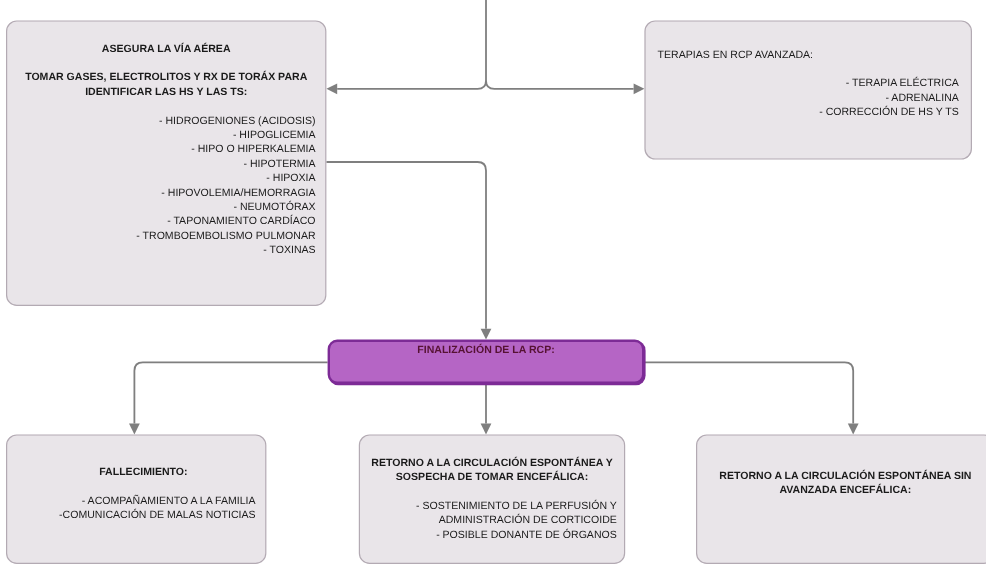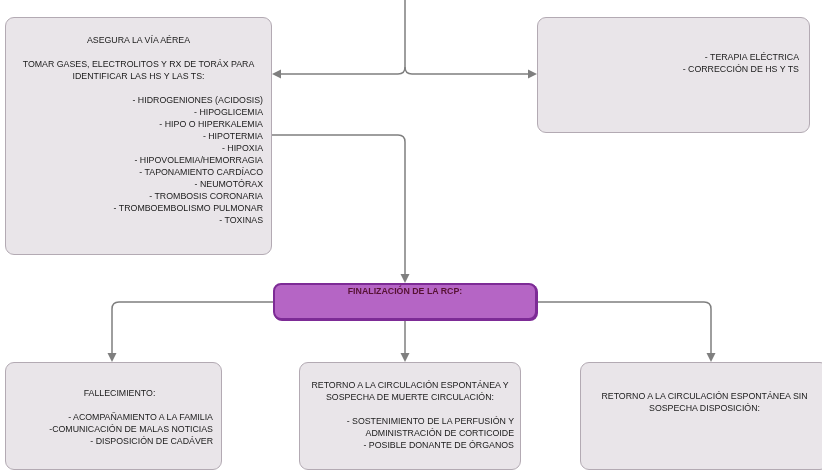--- a/index.html
+++ b/index.html
@@ -29,21 +29,21 @@
     position: absolute;
     z-index: 1;
     box-sizing: border-box;
     background: var(--node-fill, #e9e5e9);
     border: 1px solid var(--node-border, #b3aab3);
     border-radius: 9px;
     color: var(--node-text, #1a1a1a);
     font-size: 8.8px;
     line-height: 12px;
   }
-  .node .title { text-align: center; white-space: nowrap; }
+  .node .title { text-align: center; white-space: nowrap; font-weight: bold; }
   .node .title-left { text-align: left; white-space: nowrap; }
   .node .gap { height: 12px; }
   .node .item { text-align: right; white-space: pre-wrap; }
   .node-airway { left: 5px; top: 17px; width: 267px; height: 238px; padding: 16px 8px 0 8px; }
   .node-therapies { left: 537px; top: 17px; width: 273px; height: 116px; padding: 21px 10px 0 10px; }
   .node-finalization {
     left: 273px; top: 283px; width: 264px; height: 37px;
     background: var(--highlight-fill, #b565c5);
     border: 2px solid var(--highlight-border, #7d2b96);
     border-radius: 8px;
@@ -88,53 +88,53 @@
     <div class="gap"></div>
     <div class="title">TOMAR GASES, ELECTROLITOS Y RX DE TORÁX PARA</div>
     <div class="title">IDENTIFICAR LAS HS Y LAS TS:</div>
     <div class="gap"></div>
     <div class="item">- HIDROGENIONES (ACIDOSIS)</div>
     <div class="item">- HIPOGLICEMIA</div>
     <div class="item">- HIPO O HIPERKALEMIA</div>
     <div class="item">- HIPOTERMIA</div>
     <div class="item">- HIPOXIA</div>
     <div class="item">- HIPOVOLEMIA/HEMORRAGIA</div>
+    <div class="item"> - NEUMOTÓRAX</div>
     <div class="item">- TAPONAMIENTO CARDÍACO</div>
-    <div class="item"> - NEUMOTÓRAX</div>
-    <div class="item">- TROMBOSIS CORONARIA</div>
     <div class="item">- TROMBOEMBOLISMO PULMONAR</div>
     <div class="item">- TOXINAS</div>
   </div>
 
   <div class="node node-therapies">
+    <div class="title-left">TERAPIAS EN RCP AVANZADA:</div>
     <div class="gap"></div>
     <div class="item">- TERAPIA ELÉCTRICA</div>
+    <div class="item">- ADRENALINA</div>
     <div class="item">- CORRECCIÓN DE HS Y TS</div>
   </div>
 
   <div class="node node-finalization">
     <div class="title">FINALIZACIÓN DE LA RCP:</div>
   </div>
 
   <div class="node node-death">
     <div class="title">FALLECIMIENTO:</div>
     <div class="gap"></div>
     <div class="item">- ACOMPAÑAMIENTO A LA FAMILIA</div>
     <div class="item">-COMUNICACIÓN DE MALAS NOTICIAS</div>
-    <div class="item">- DISPOSICIÓN DE CADÁVER</div>
   </div>
 
   <div class="node node-rosc-bd">
     <div class="title">RETORNO A LA CIRCULACIÓN ESPONTÁNEA Y</div>
-    <div class="title">SOSPECHA DE MUERTE CIRCULACIÓN:</div>
+    <div class="title">SOSPECHA DE TOMAR ENCEFÁLICA:</div>
     <div class="gap"></div>
     <div class="item">- SOSTENIMIENTO DE LA PERFUSIÓN Y</div>
     <div class="item">ADMINISTRACIÓN DE CORTICOIDE</div>
     <div class="item">- POSIBLE DONANTE DE ÓRGANOS</div>
   </div>
 
   <div class="node node-rosc-ns">
     <div class="title">RETORNO A LA CIRCULACIÓN ESPONTÁNEA SIN</div>
-    <div class="title">SOSPECHA DISPOSICIÓN:</div>
+    <div class="title">AVANZADA ENCEFÁLICA:</div>
     <div class="gap"></div>
   </div>
 
 </div>
 
 </body></html>

